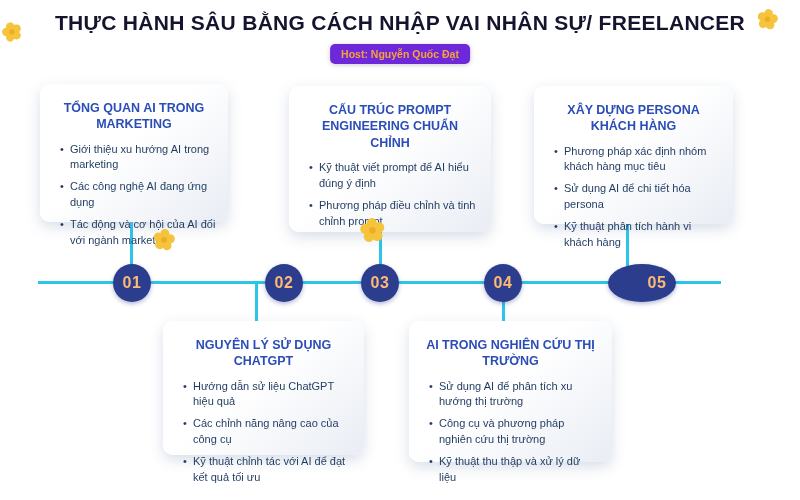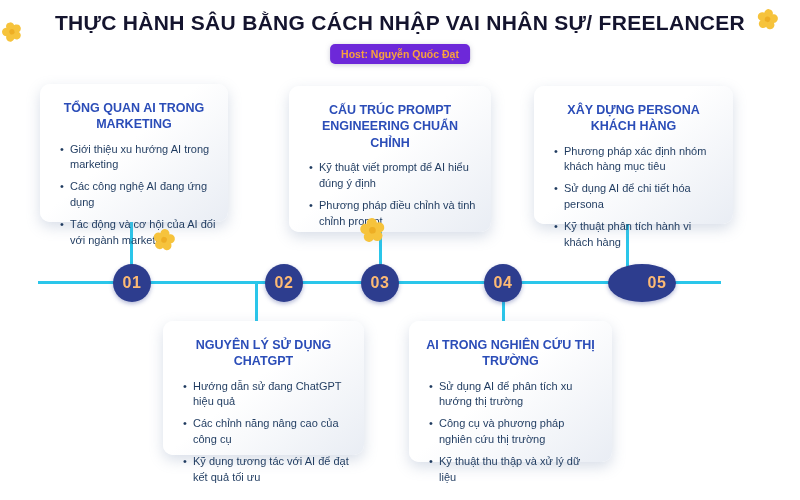--- a/index.html
+++ b/index.html
@@ -83,23 +83,23 @@
     <ul class="card-list">
       <li>Giới thiệu xu hướng AI trong marketing</li>
       <li>Các công nghệ AI đang ứng dụng</li>
       <li>Tác động và cơ hội của AI đối với ngành marketing</li>
     </ul>
   </div>
 
   <div class="card" id="card-2">
     <div class="card-title">NGUYÊN LÝ SỬ DỤNG CHATGPT</div>
     <ul class="card-list">
-      <li>Hướng dẫn sử đang ChatGPT hiệu quả</li>
+      <li>Hướng dẫn sử liệu ChatGPT hiệu quả</li>
       <li>Các chỉnh năng nâng cao của công cụ</li>
-      <li>Kỹ dụng tương tác với AI để đạt kết quả tối ưu</li>
+      <li>Kỹ thuật chỉnh tác với AI để đạt kết quả tối ưu</li>
     </ul>
   </div>
 
   <div class="card" id="card-3">
     <div class="card-title">CẤU TRÚC PROMPT ENGINEERING CHUẨN CHỈNH</div>
     <ul class="card-list">
       <li>Kỹ thuật viết prompt để AI hiểu đúng ý định</li>
       <li>Phương pháp điều chỉnh và tinh chỉnh prompt</li>
     </ul>
   </div>

